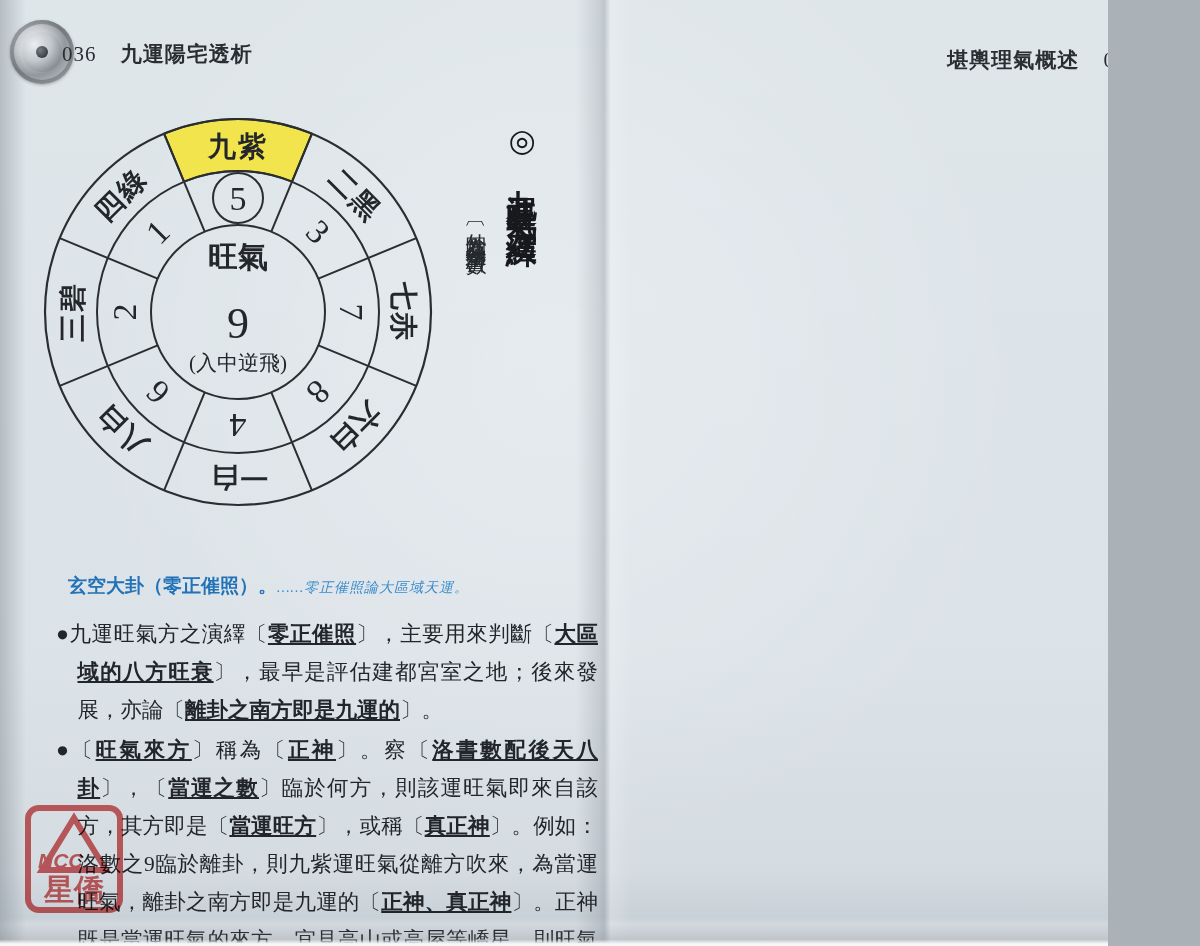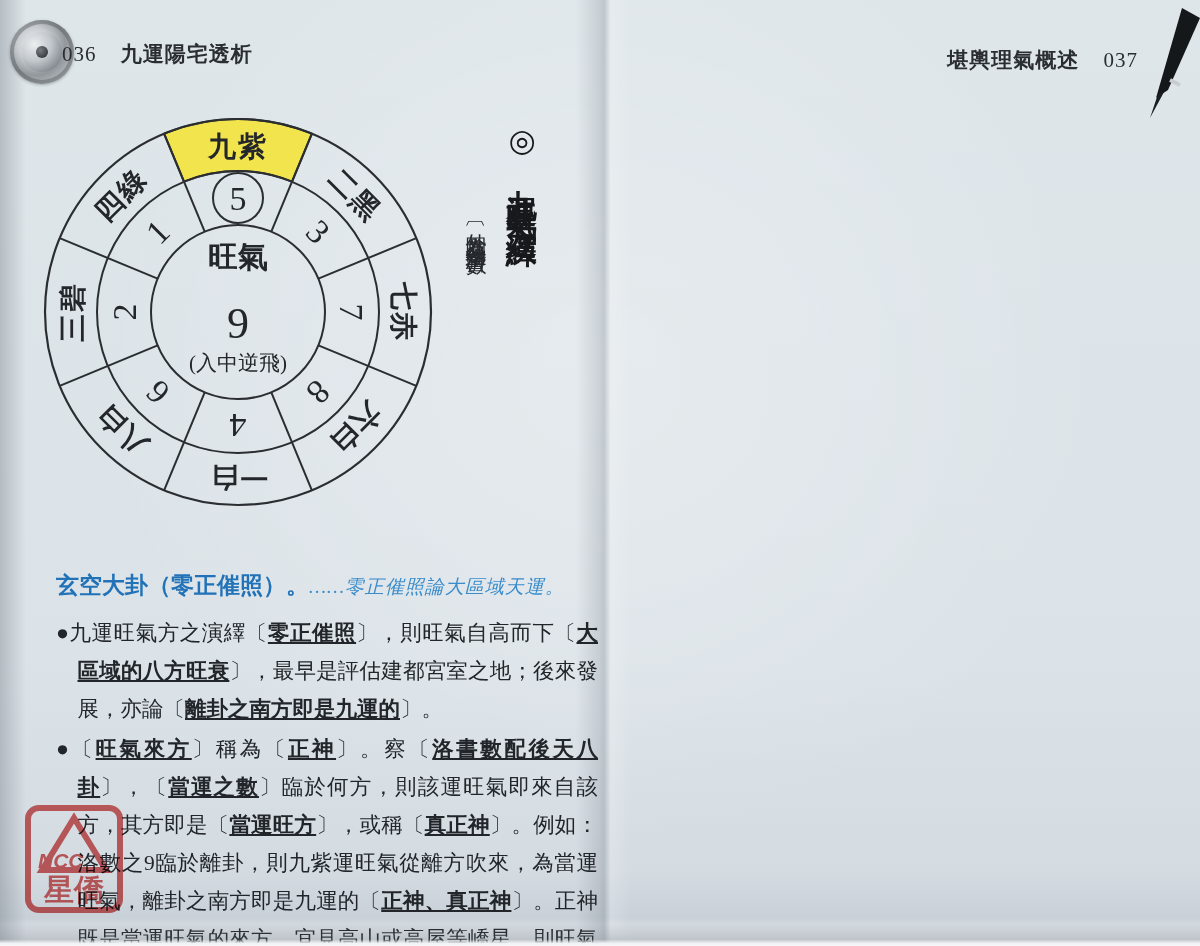--- a/index.html
+++ b/index.html
@@ -1,18 +1,18 @@
 <!DOCTYPE html>
 <html><head>
 <meta charset="utf-8">
 <style>
   html,body{margin:0;padding:0;}
   body{width:1200px;height:946px;overflow:hidden;background:#aab2b8;
        font-family:"Liberation Serif","DejaVu Serif",serif;}
-  .photo{position:relative;width:1200px;height:946px;overflow:hidden;
+  .photo{position:relative;width:1108px;height:946px;overflow:hidden;
          background:
            radial-gradient(ellipse at 50% 40%, rgba(255,255,255,.25), rgba(0,0,0,0) 60%),
            linear-gradient(180deg,#dfe6ea 0%,#dce3e8 70%,#d4dbe1 92%,#c9d1d8 97%,#eef1f3 100%),
            #dde4e9;
          color:#22262a;}
   
   .gutter{position:absolute;left:576px;top:0;width:56px;height:100%;
           background:linear-gradient(90deg,rgba(70,80,92,0) 0%,rgba(70,80,92,.16) 42%,rgba(70,80,92,.22) 50%,rgba(255,255,255,.18) 62%,rgba(70,80,92,0) 100%);}
   .left-edge{position:absolute;left:0;top:0;width:26px;height:100%;
           background:linear-gradient(90deg,rgba(60,70,80,.25),rgba(60,70,80,0));}
@@ -55,23 +55,23 @@
   .vtitle .main{font-size:31px;font-weight:700;letter-spacing:7px;color:#17191c;
           font-family:"Liberation Serif","DejaVu Serif",serif;margin-left:10px;}
   .vtitle .sub{font-size:21px;letter-spacing:3px;color:#26292d;padding-top:92px;}
 
   
   .body-left{position:absolute;left:56px;top:566px;width:542px;font-size:21.5px;line-height:38px;}
   .para{margin:0 0 2px 0;padding-left:1em;text-indent:-1em;text-align:justify;}
   .b{font-family:"Liberation Sans","DejaVu Sans",sans-serif;font-weight:700;text-decoration:underline;}
 
   .heading{margin:0 0 8px 0;white-space:nowrap;}
-  .heading .lead{font-family:Liberation Sans, sans-serif;font-weight:700;
-                 font-size:23px;color:#2272b8;}
-  .heading .tail{font-size:19px;color:#3a8ccb;font-style:italic;letter-spacing:1px;}
+  .heading .lead{font-family:Liberation Serif, serif;font-weight:700;
+                 font-size:19px;color:#2272b8;margin-left:12px;}
+  .heading .tail{font-size:14px;color:#3a8ccb;font-style:italic;letter-spacing:1px;}
 
   
   .stamp{position:absolute;left:24px;top:804px;width:100px;height:110px;opacity:.8;
          mix-blend-mode:multiply;}
 
   
   .pen{position:absolute;right:0;top:8px;width:92px;height:132px;}
 </style>
 </head>
 <body>
@@ -134,21 +134,21 @@
 
     <div class="vtitle">
       <div class="main">◎九運旺氣方之演繹</div>
       <div class="sub">〔外圈為原始洛書數〕</div>
     </div>
 
     <div class="body-left">
       <div class="heading">
         <span class="lead">玄空大卦（零正催照）。</span><span class="tail">……零正催照論大區域天運。</span>
       </div>
-      <p class="para"><span>●九運旺氣方之演繹〔</span><span class="b">零正催照</span><span>〕，則旺氣自高而下〔</span><span class="b">大區域的八方旺衰</span><span>〕，最早是評估建都宮室之地；後來發展，亦論〔</span><span class="b">離卦之南方即是九運的</span><span>〕。</span></p>
+      <p class="para"><span>●九運旺氣方之演繹〔</span><span class="b">零正催照</span><span>〕，主要用來判斷〔</span><span class="b">大區域的八方旺衰</span><span>〕，最早是評估建都宮室之地；後來發展，亦論〔</span><span class="b">離卦之南方即是九運的</span><span>〕。</span></p>
       <p class="para"><span>●〔</span><span class="b">旺氣來方</span><span>〕稱為〔</span><span class="b">正神</span><span>〕。察〔</span><span class="b">洛書數配後天八卦</span><span>〕，〔</span><span class="b">當運之數</span><span>〕臨於何方，則該運旺氣即來自該方，其方即是〔</span><span class="b">當運旺方</span><span>〕，或稱〔</span><span class="b">真正神</span><span>〕。例如：洛數之9臨於離卦，則九紫運旺氣從離方吹來，為當運旺氣，離卦之南方即是九運的〔</span><span class="b">正神、真正神</span><span>〕。正神既是當運旺氣的來方，宜見高山或高屋等嶠星，則旺氣自高而下、漸近漸</span></p>
     </div>
 
     <svg class="stamp" viewBox="0 0 100 110">
       <rect x="4" y="4" width="92" height="102" rx="11" fill="none" stroke="#cf3b3b" stroke-width="6"></rect>
       <path d="M50 14 L82 66 L18 66 Z" fill="none" stroke="#cf3b3b" stroke-width="6"></path>
       <text x="14" y="64" font-size="21" font-style="italic" font-weight="700" fill="#cf3b3b" font-family="Liberation Sans, sans-serif">NCC</text>
       <text x="50" y="96" font-size="30" font-weight="700" fill="#cf3b3b" text-anchor="middle" font-family="Liberation Sans, sans-serif">星僑</text>
     </svg>
   </div>

